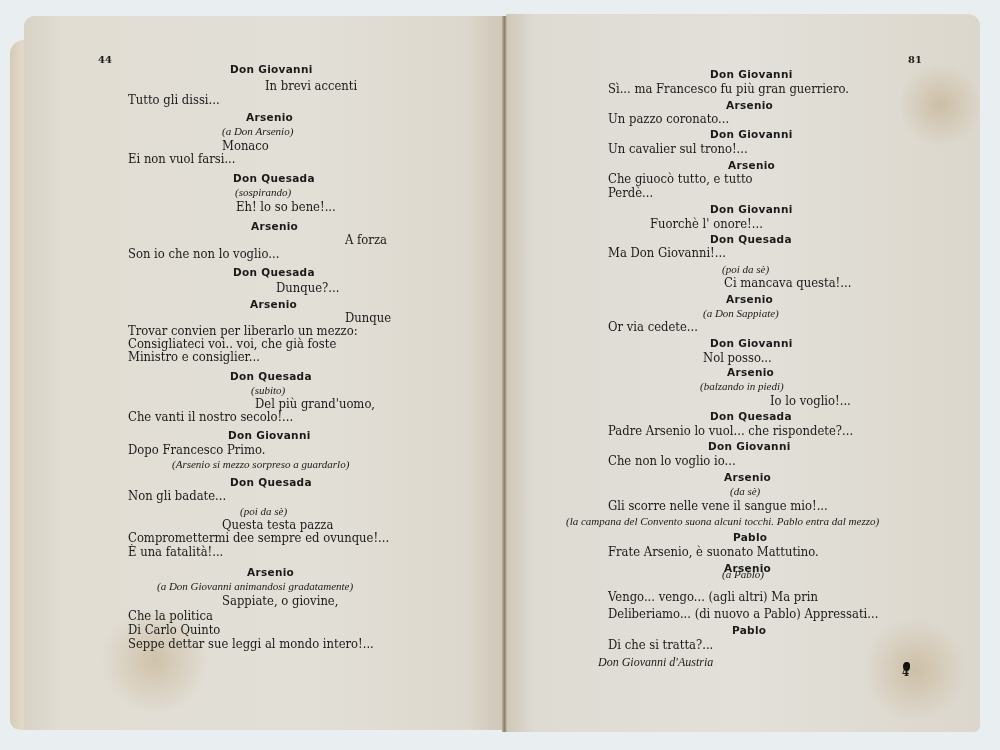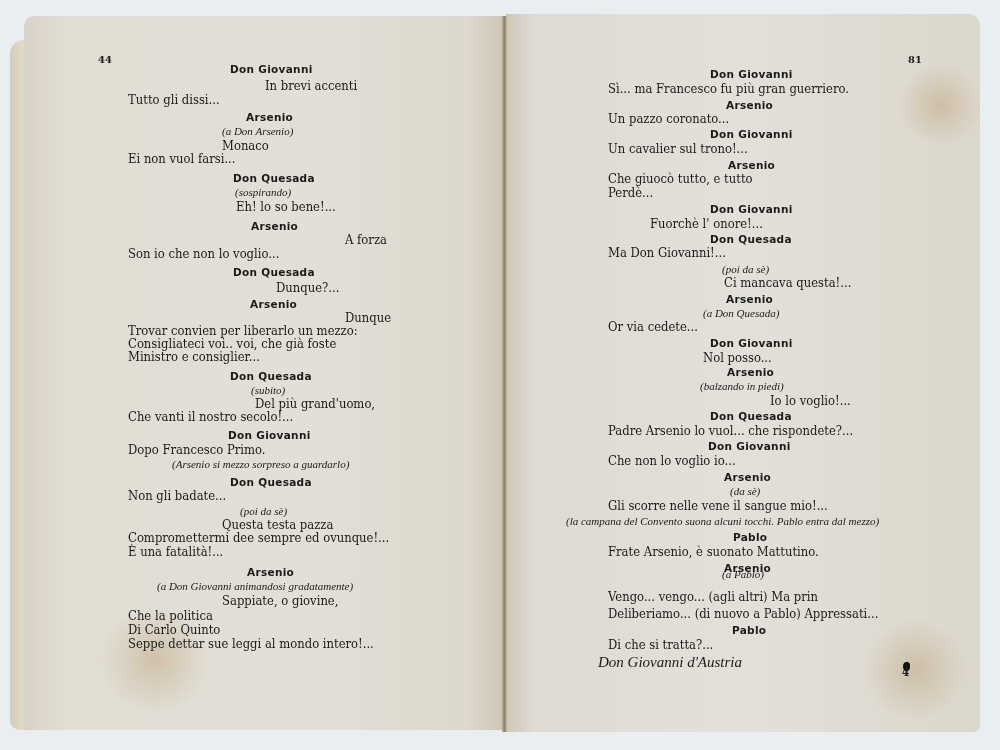--- a/index.html
+++ b/index.html
@@ -49,21 +49,21 @@
     font-family:"DejaVu Sans", "Liberation Sans", sans-serif;
     font-weight:bold; font-size:10.5px; letter-spacing:0.3px;
     transform:none;
   }
   .dir {
     font-style:italic; font-size:11px;
     font-family:"Liberation Serif", "DejaVu Serif", serif;
     transform:none;
   }
   .pnum { font-weight:bold; font-size:10px; transform:none; }
-  .foot { font-style:italic; font-size:15px; font-family:"Liberation Serif", serif; transform:none; }
+  .foot { font-style:italic; font-size:12px; font-family:"Liberation Serif", serif; transform:none; }
 </style>
 </head>
 <body>
 
 <div class="page-stack"></div>
 
 <div class="page page-left"></div>
 <div class="page page-right"></div>
 <div class="gutter"></div>
 
@@ -126,21 +126,21 @@
     <div class="ln sp" style="left: 728px; top: 157px;">Arsenio</div>
     <div class="ln" style="left: 608px; top: 170px;">Che giuocò tutto, e tutto</div>
     <div class="ln" style="left: 608px; top: 184px;">Perdè...</div>
     <div class="ln sp" style="left: 710px; top: 201px;">Don Giovanni</div>
     <div class="ln" style="left: 650px; top: 215px;">Fuorchè l' onore!...</div>
     <div class="ln sp" style="left: 710px; top: 231px;">Don Quesada</div>
     <div class="ln" style="left: 608px; top: 244px;">Ma Don Giovanni!...</div>
     <div class="ln dir" style="left: 722px; top: 261px;">(poi da sè)</div>
     <div class="ln" style="left: 724px; top: 274px;">Ci mancava questa!...</div>
     <div class="ln sp" style="left: 726px; top: 291px;">Arsenio</div>
-    <div class="ln dir" style="left: 703px; top: 305px;">(a Don Quesada)</div>
+    <div class="ln dir" style="left: 703px; top: 305px;">(a Don Sappiate)</div>
     <div class="ln" style="left: 608px; top: 318px;">Or via cedete...</div>
     <div class="ln sp" style="left: 710px; top: 335px;">Don Giovanni</div>
     <div class="ln" style="left: 703px; top: 349px;">Nol posso...</div>
     <div class="ln sp" style="left: 727px; top: 364px;">Arsenio</div>
     <div class="ln dir" style="left: 700px; top: 378px;">(balzando in piedi)</div>
     <div class="ln" style="left: 770px; top: 392px;">Io lo voglio!...</div>
     <div class="ln sp" style="left: 710px; top: 408px;">Don Quesada</div>
     <div class="ln" style="left: 608px; top: 422px;">Padre Arsenio lo vuol... che rispondete?...</div>
     <div class="ln sp" style="left: 708px; top: 438px;">Don Giovanni</div>
     <div class="ln" style="left: 608px; top: 452px;">Che non lo voglio io...</div>

